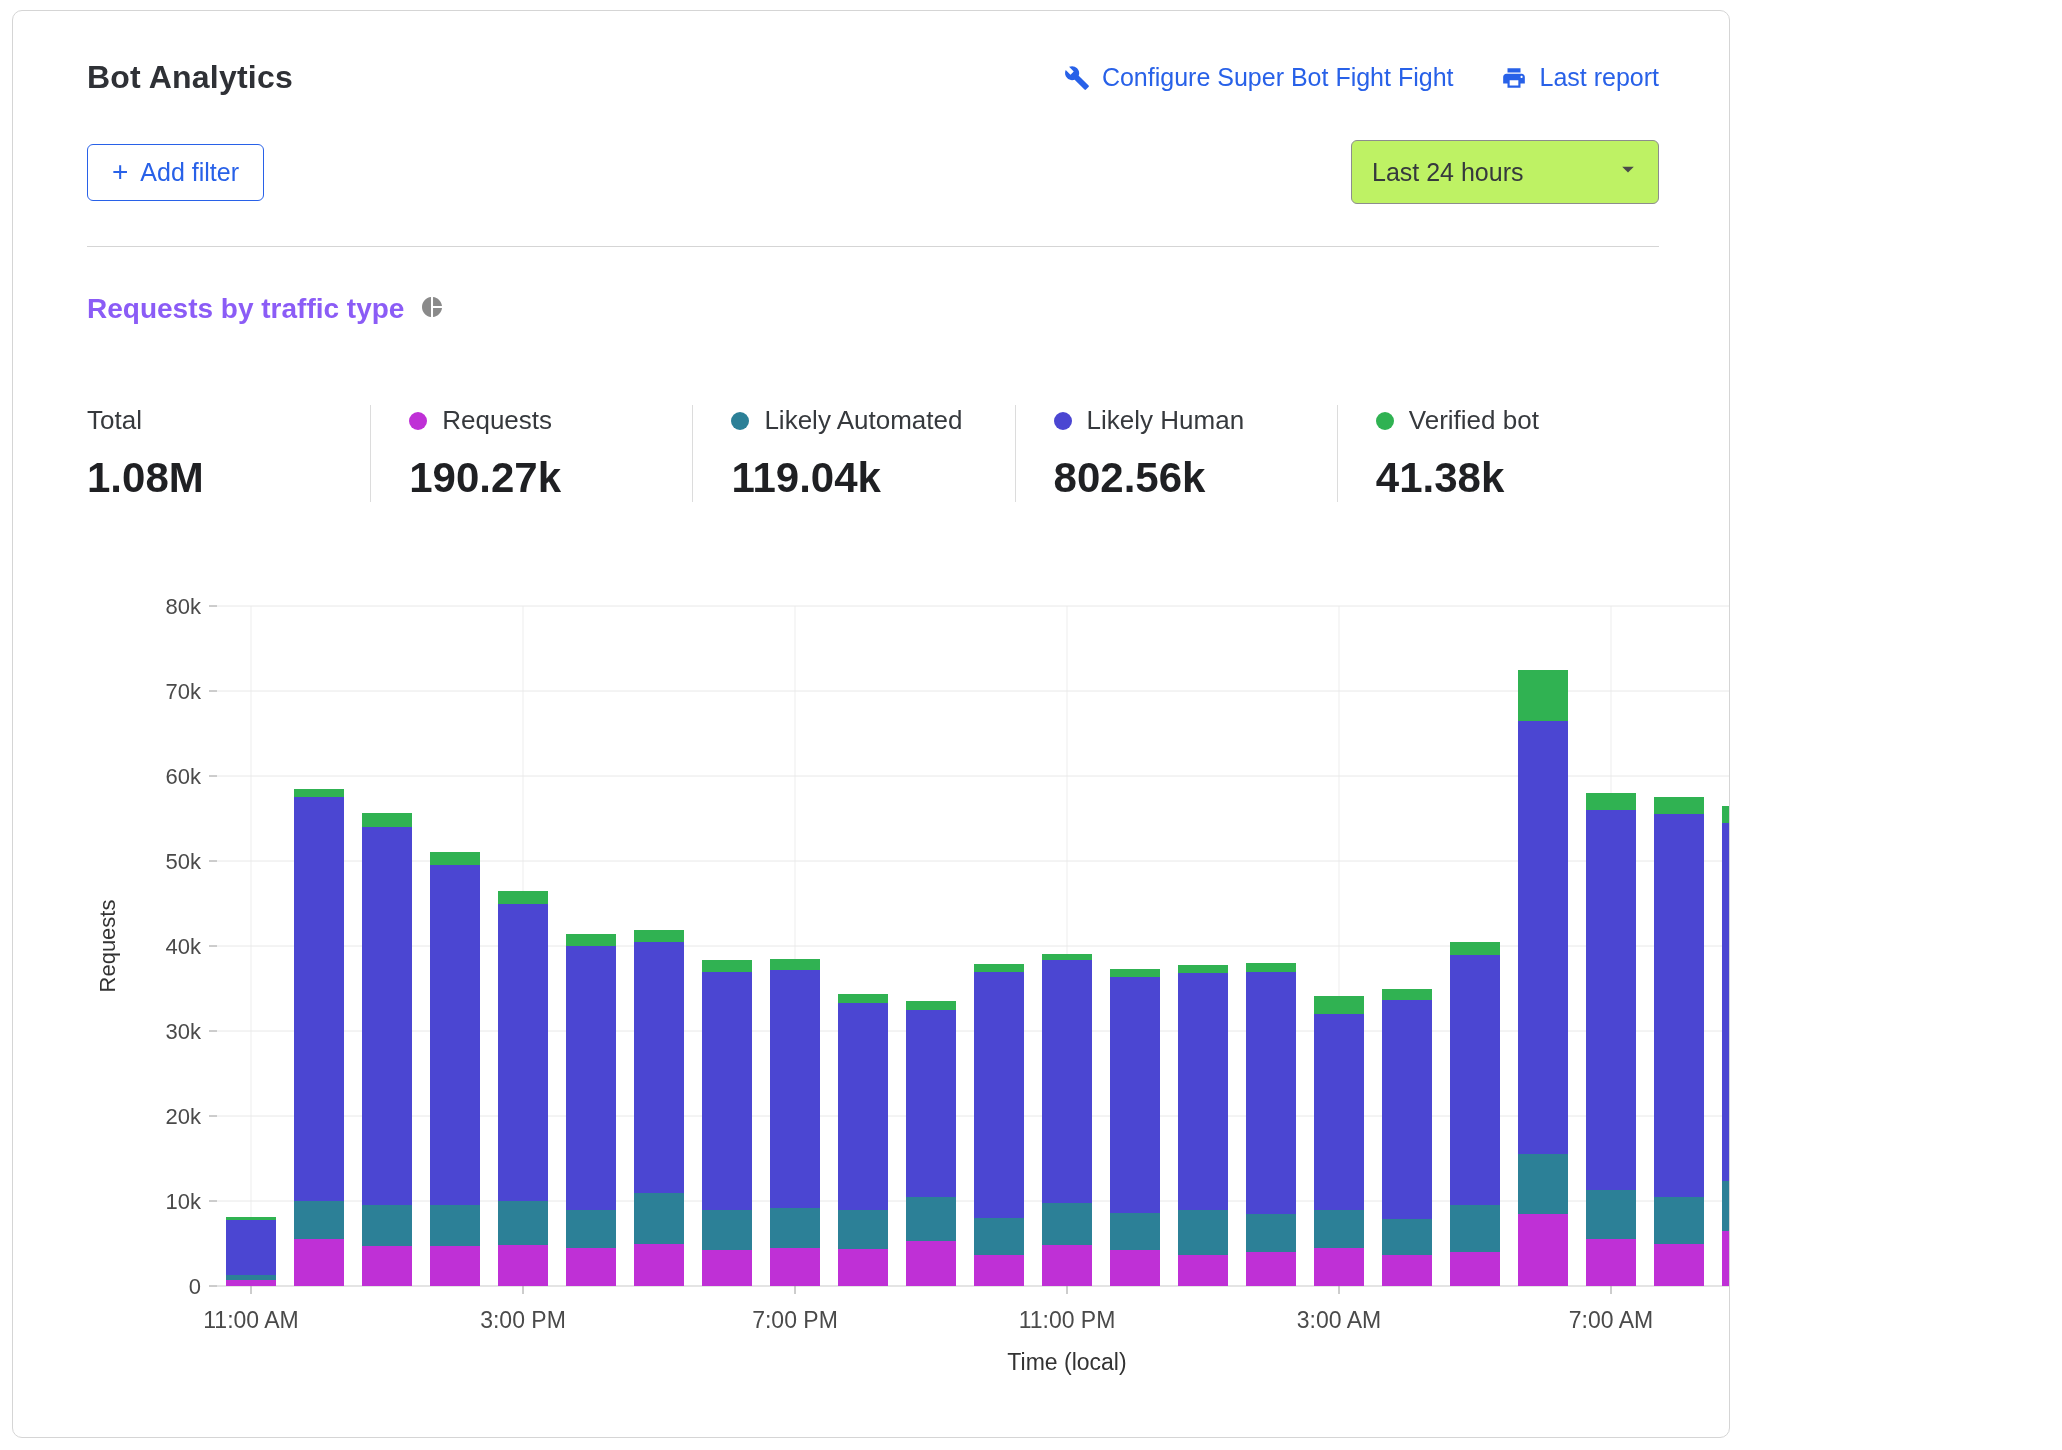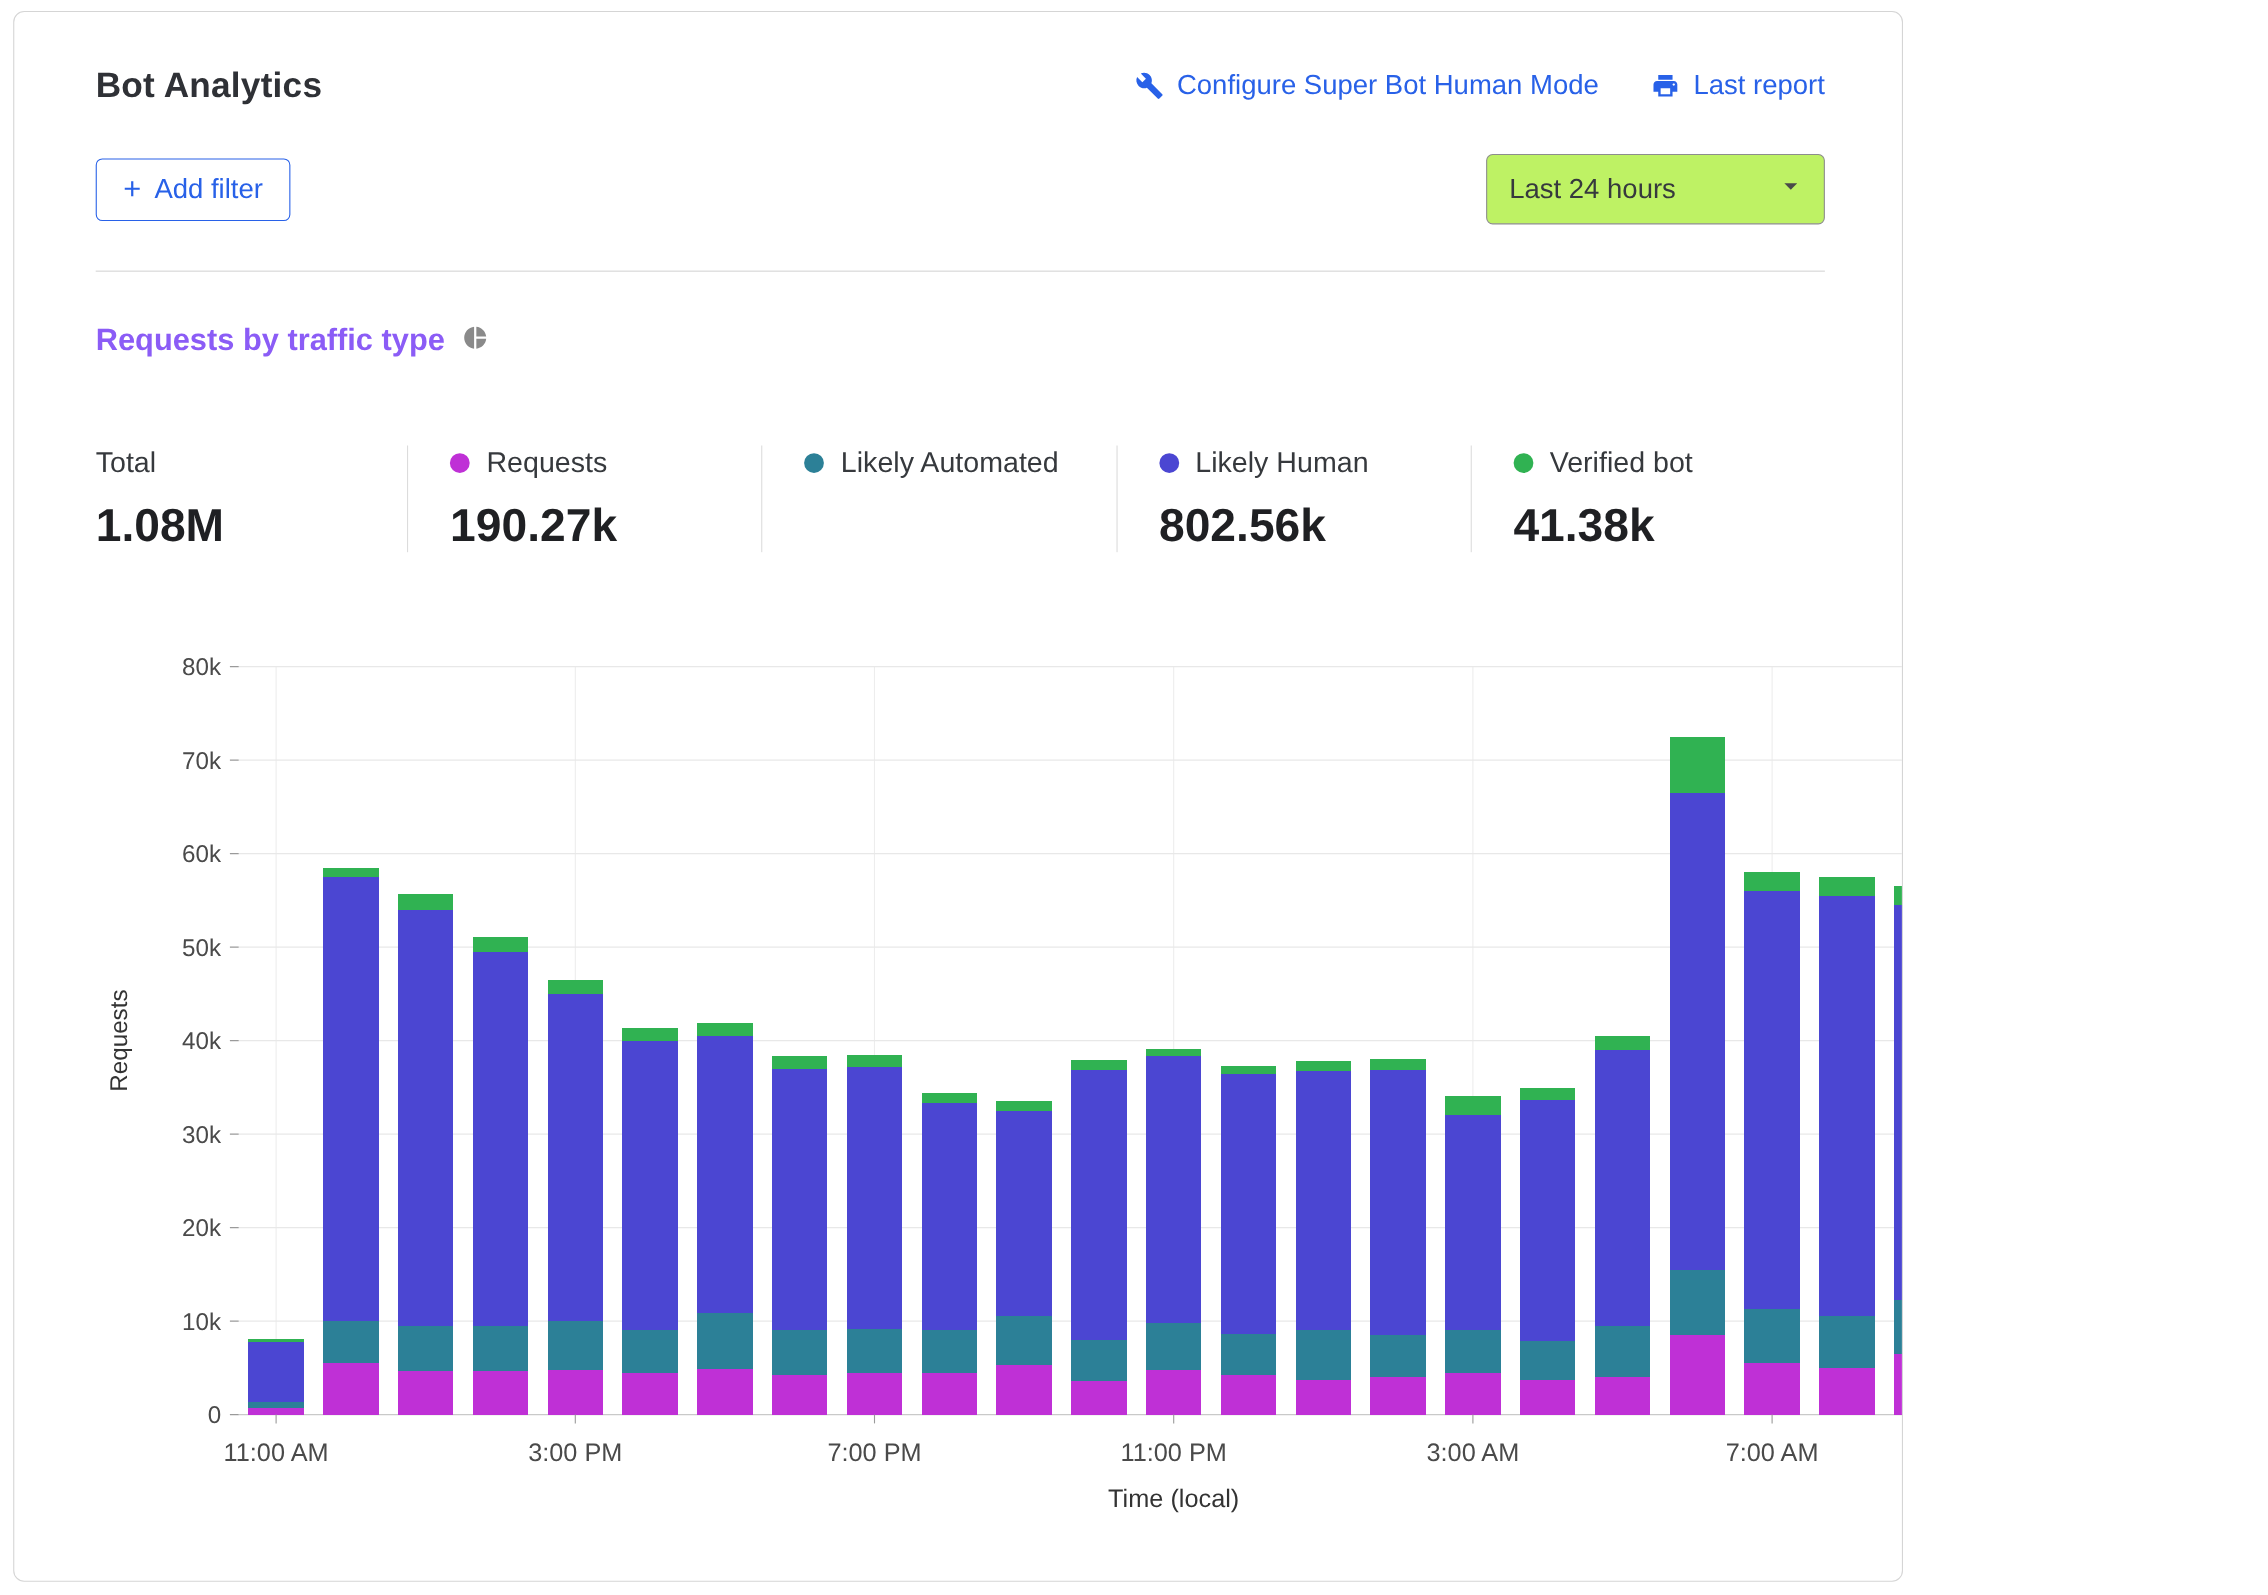--- a/index.html
+++ b/index.html
@@ -65,21 +65,21 @@
   <div class="card-header">
     <div class="header-row1">
       <div class="page-title">Bot Analytics</div>
       <div class="header-links">
         <a class="hlink">
           <span>
             <svg width="26" height="26" viewBox="0 0 24 24" fill="var(--link)">
                 <path d="M22.7 19l-9.1-9.1c.9-2.3.4-5-1.5-6.9-2-2-5-2.4-7.4-1.3L9 6 6 9 1.6 4.7C.4 7.1.9 10.1 2.9 12.1c1.9 1.9 4.6 2.4 6.9 1.5l9.1 9.1c.4.4 1 .4 1.4 0l2.3-2.3c.5-.4.5-1.1.1-1.4z"></path>
               </svg>
           </span>
-          <span>Configure Super Bot Human Mode</span>
+          <span>Configure Super Bot Fight Fight</span>
         </a>
         <a class="hlink">
           <span>
             <svg width="26" height="26" viewBox="0 0 24 24" fill="var(--link)">
                 <path d="M19 8H5c-1.66 0-3 1.34-3 3v6h4v4h12v-4h4v-6c0-1.66-1.34-3-3-3zm-3 11H8v-5h8v5zm3-7c-.55 0-1-.45-1-1s.45-1 1-1 1 .45 1 1-.45 1-1 1zm-1-9H6v4h12V3z"></path>
               </svg>
           </span>
           <span>Last report</span>
         </a>
       </div>
@@ -123,20 +123,21 @@
           <span class="stat-dot" style="background-color: rgb(191, 48, 214);"></span>
           <span>Requests</span>
         </div>
         <div class="stat-value">190.27k</div>
       </div>
       <div class="stat">
         <div class="stat-label-row">
           <span class="stat-dot" style="background-color: rgb(44, 128, 151);"></span>
           <span>Likely Automated</span>
         </div>
+        <div class="stat-value">119.04k</div>
       </div>
       <div class="stat">
         <div class="stat-label-row">
           <span class="stat-dot" style="background-color: rgb(75, 70, 210);"></span>
           <span>Likely Human</span>
         </div>
         <div class="stat-value">802.56k</div>
       </div>
       <div class="stat">
         <div class="stat-label-row">

